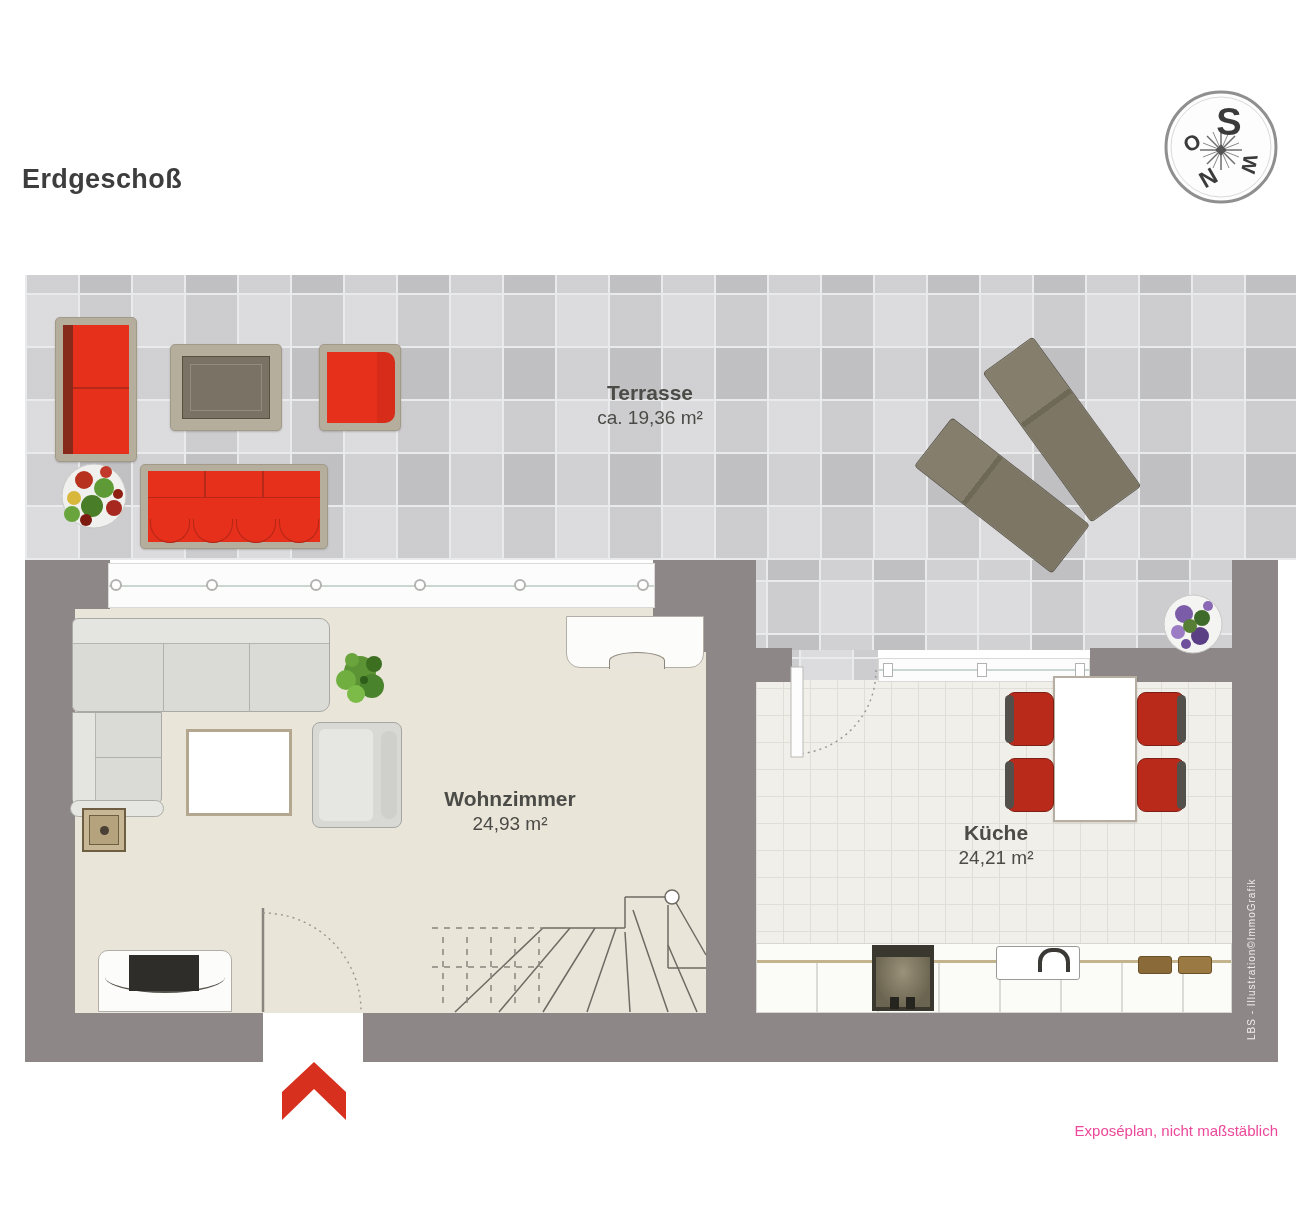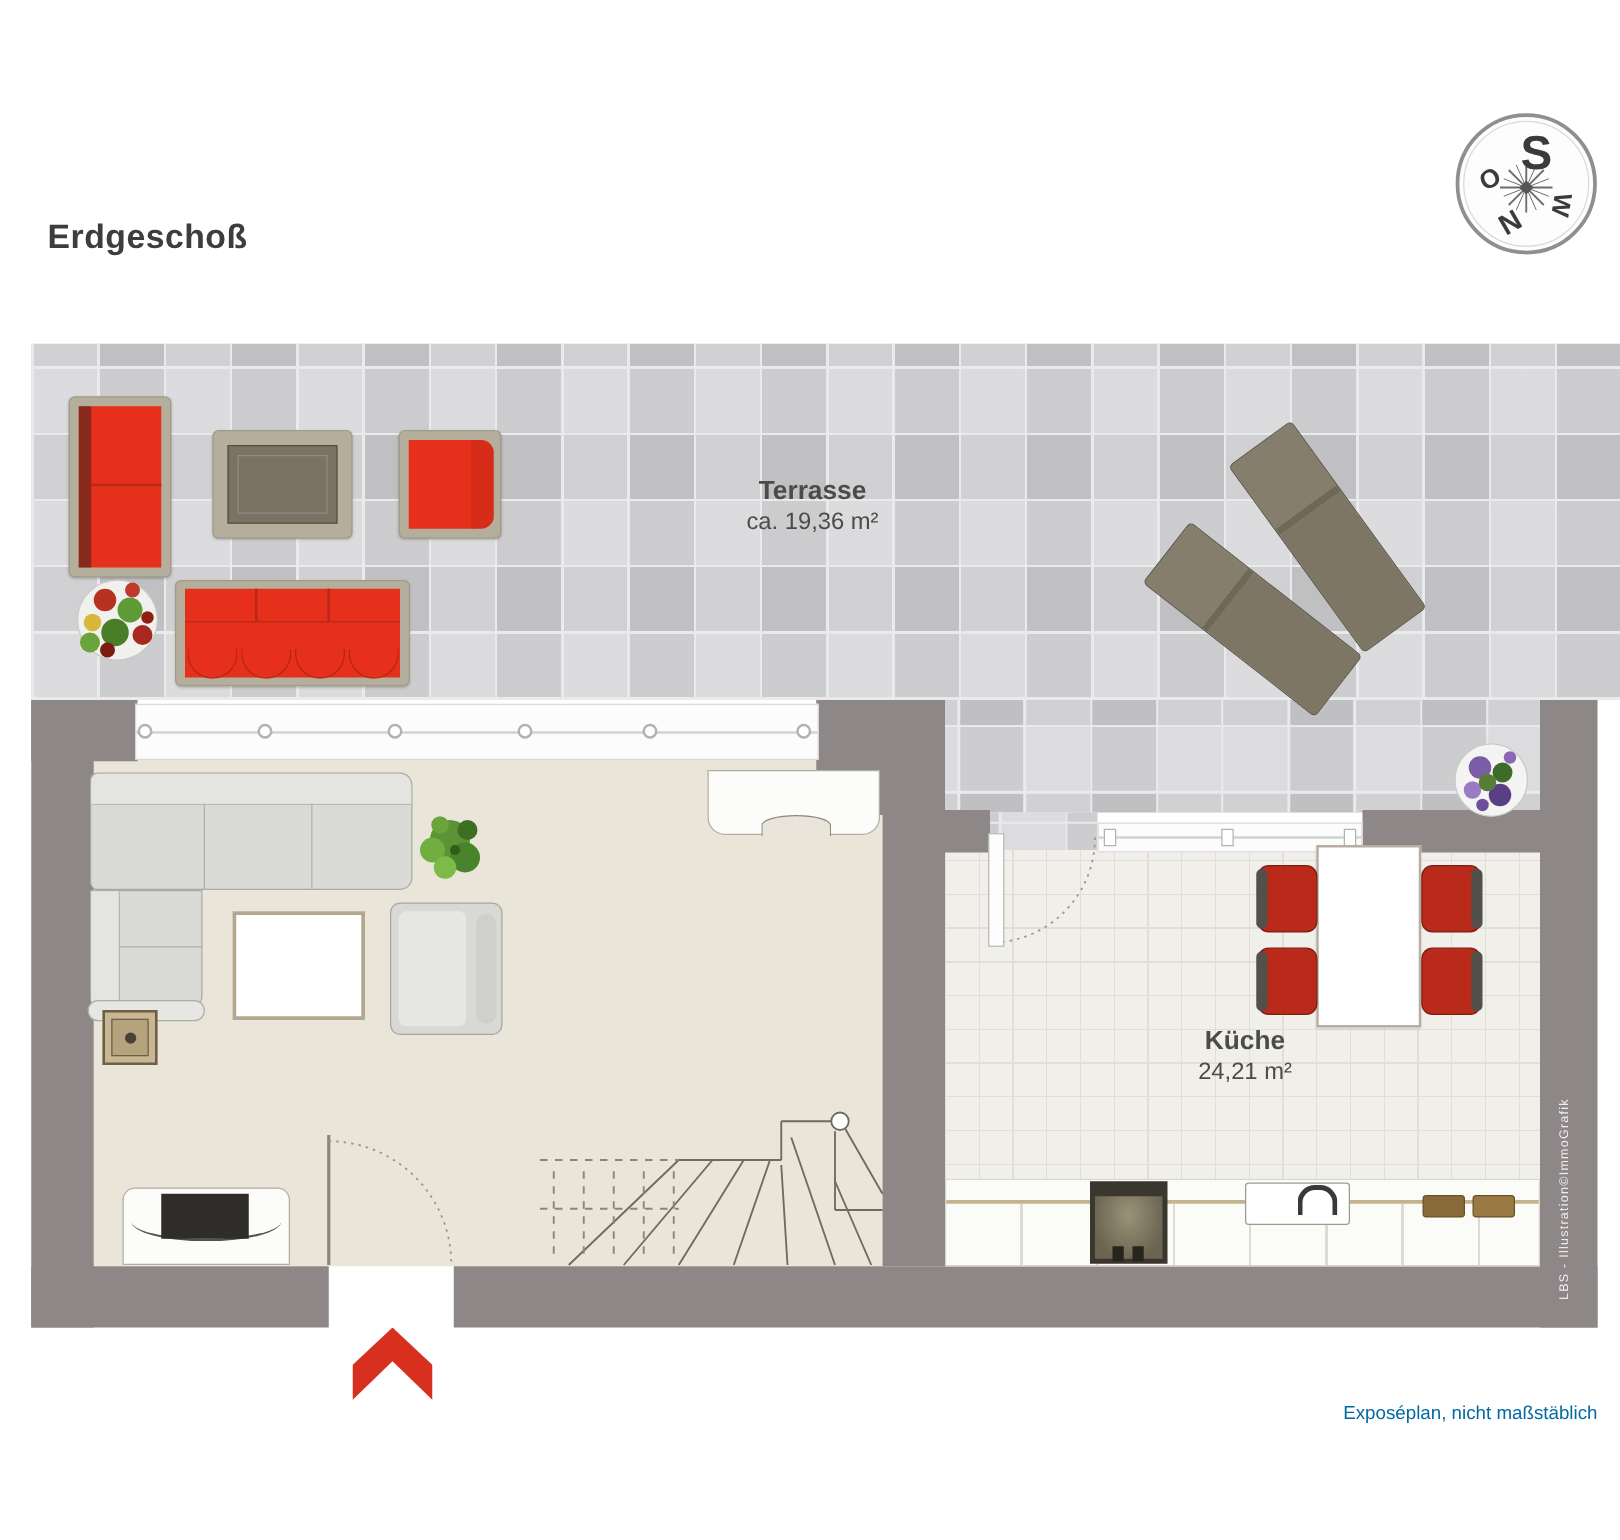--- a/index.html
+++ b/index.html
@@ -25,21 +25,21 @@
   .win{background:#fcfcfd;border:1px solid #d9d9d7;box-sizing:border-box;}
   .win .mid{position:absolute;left:0;right:0;top:50%;margin-top:-1px;height:2px;background:#ccd6d0;}
   .win .dot{position:absolute;width:12px;height:12px;border-radius:50%;background:#fff;border:2px solid #b2b2b0;box-sizing:border-box;}
   .win .sq{position:absolute;width:10px;height:14px;background:#fff;border:1px solid #b2b2b0;box-sizing:border-box;}
 
   
   .title{font-size:27px;font-weight:700;color:#3d3d3d;letter-spacing:.4px;}
   .rlabel{transform:translateX(-50%);text-align:center;color:#4b4b47;white-space:nowrap;}
   .rlabel .nm{font-size:21px;font-weight:700;line-height:26px;}
   .rlabel .ar{font-size:19px;font-weight:400;line-height:24px;}
-  .footnote{font-size:15px;color:#0369a1;}
+  .footnote{font-size:15px;color:#ec4899;}
   .credit{font-size:10px;color:rgba(255,255,255,.85);letter-spacing:1px;transform:rotate(-90deg);transform-origin:0 0;white-space:nowrap;}
 
   
   .sofaH{background:#dadad6;border:1px solid #a9a9a5;border-radius:6px 10px 10px 6px;box-sizing:border-box;}
   .sofaH .back{position:absolute;left:0;right:0;top:0;height:24px;background:#e4e4e0;border-bottom:1px solid #b5b5b1;border-radius:6px 10px 0 0;}
   .vdiv{position:absolute;width:1px;background:#b0b0ac;}
   .hdiv{position:absolute;height:1px;background:#b0b0ac;}
   .sofaV{background:#dadad6;border:1px solid #a9a9a5;border-radius:0 0 6px 6px;box-sizing:border-box;}
   .sofaV .back{position:absolute;left:0;top:0;bottom:0;width:22px;background:#e4e4e0;border-right:1px solid #b5b5b1;}
   .armrest{background:#e6e6e2;border:1px solid #adada9;border-radius:10px;box-sizing:border-box;}
@@ -76,21 +76,21 @@
   .lounger{background:linear-gradient(#857e6c 0 34%,#6e6857 34% 37%,#7d7665 37% 100%);
     border:1px solid #5f5a4c;border-radius:4px;box-sizing:border-box;}
   .bump{position:absolute;width:40px;height:24px;background:var(--accent-red,#e6301c);
     border:1px solid #b32616;border-top:none;border-radius:0 0 20px 20px;box-sizing:border-box;}
 </style>
 </head>
 <body>
 
 <div class="plan">
 
-  <div class="a title" style="left:22px;top:174px;margin-left:16px;">Erdgeschoß</div>
+  <div class="a title" style="left:22px;top:164px;">Erdgeschoß</div>
 
   <svg class="a" style="left:1162px;top:88px;" width="118" height="118">
     <circle cx="59" cy="59" r="55" fill="#fdfdfd" stroke="#8f8f8f" stroke-width="3"></circle>
     <circle cx="59" cy="59" r="50" fill="none" stroke="#dadada" stroke-width="1"></circle>
     <g stroke="#6d6d6d" stroke-width="1.5">
       <path d="M59 42 V82"></path>
         <path d="M38 62 H80"></path>
       <path d="M45 48 L73 76"></path>
         <path d="M73 48 L45 76"></path>
       <path d="M51 44 L67 80" stroke-width=".8"></path>
@@ -281,20 +281,24 @@
       <circle cx="40" cy="46" r="9" fill="#5a3f85"></circle>
     <circle cx="30" cy="36" r="7" fill="#567f35"></circle>
       <circle cx="48" cy="16" r="5" fill="#8a68b5"></circle>
     <circle cx="26" cy="54" r="5" fill="#6e4f9b"></circle>
   </svg>
 
   <div class="a rlabel" style="left:650px;top:380px;">
     <div class="nm">Terrasse</div>
     <div class="ar">ca. 19,36 m²</div>
   </div>
+  <div class="a rlabel" style="left:510px;top:786px;">
+    <div class="nm">Wohnzimmer</div>
+    <div class="ar">24,93 m²</div>
+  </div>
   <div class="a rlabel" style="left:996px;top:820px;">
     <div class="nm">Küche</div>
     <div class="ar">24,21 m²</div>
   </div>
 
   <svg class="a" style="left:282px;top:1062px;" width="64" height="58">
     <polygon points="32,0 64,30 64,58 32,27 0,58 0,30" style="fill:var(--entry-arrow,#d7301f);"></polygon>
   </svg>
 
   <div class="a credit" style="left:1246px;top:1040px;">LBS - Illustration©ImmoGrafik</div>

